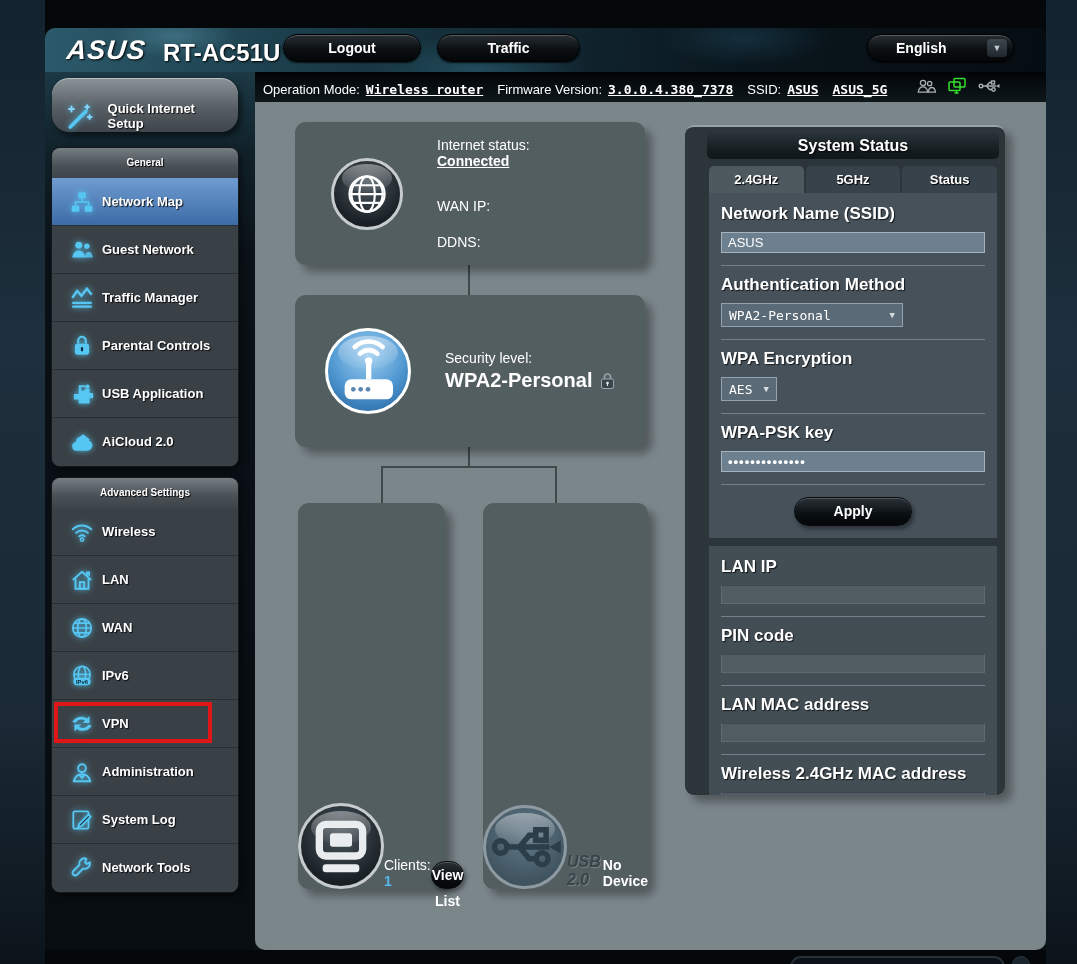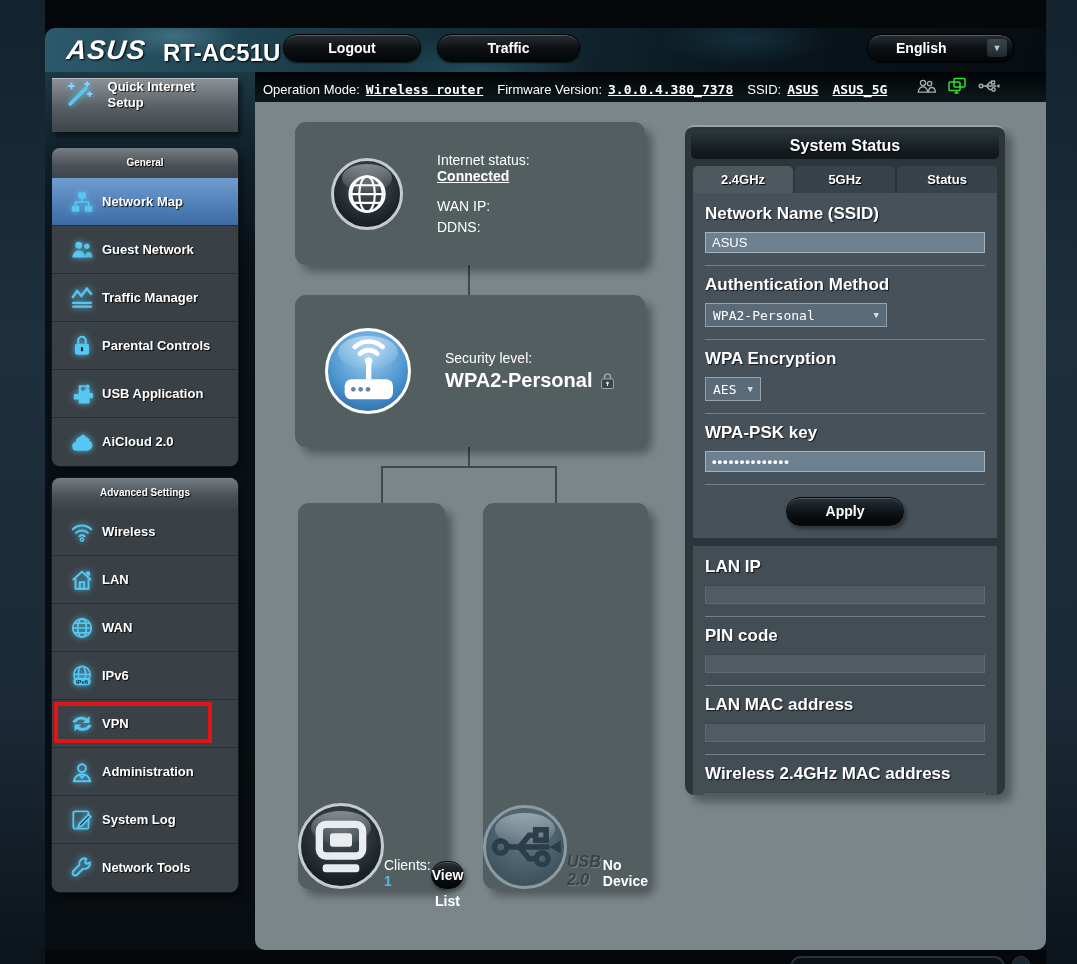--- a/index.html
+++ b/index.html
@@ -40,23 +40,23 @@
   .infobar .lead { margin-left:218px; }
   .ib-label { margin-right:6px; white-space:nowrap; }
   .ib-value { font-family:"DejaVu Sans Mono", monospace; font-weight:bold; text-decoration:underline;
       margin-right:14px; white-space:nowrap; cursor:pointer; }
   .ib-icons { position:absolute; right:46px; top:5px; display:flex; gap:11px; align-items:center; }
   .ib-icons svg { display:block; }
 
   
   .sidebar { position:absolute; left:0; top:44px; width:210px; height:878px;
       background:linear-gradient(180deg,#1c3945 0px,#11212a 80px,#0a1117 190px,#080d11 100%); }
-  .qis-btn { position:absolute; left:7px; top:6px; width:186px; height:54px; border-radius:0;
+  .qis-btn { position:absolute; left:7px; top:6px; width:186px; height:54px; border-radius:17px;
       background:linear-gradient(180deg,#8a9197,#565d63 55%,#3e454b); border-top:1px solid #b9bec2;
-      box-shadow:3px 4px 6px rgba(0,0,0,.55); display:flex; align-items:flex-start; gap:9px; padding:0 8px; cursor:pointer; }
+      box-shadow:3px 4px 6px rgba(0,0,0,.55); display:flex; align-items:flex-end; gap:9px; padding:0 8px; cursor:pointer; }
   .qis-btn .nav-label { font-size:13px; }
   .nav-group { position:absolute; left:7px; width:186px; border-radius:8px; overflow:hidden;
       background:#3b4247; box-shadow:0 0 0 1px #14191c, 3px 4px 7px rgba(0,0,0,.5); }
   .group-general { top:76px; }
   .group-advanced { top:406px; }
   .nav-header { height:30px; line-height:30px; text-align:center; color:#fff; font-size:10px; font-weight:bold;
       text-shadow:1px 1px 1px #000; background:linear-gradient(180deg,#767d83,#4a5156 60%,#3e454a); }
   .nav-item { height:48px; display:flex; align-items:center; padding:0 6px 0 10px;
       border-bottom:1px solid #282e33; background:#3a4146; cursor:pointer; position:relative; }
   .nav-item:last-child { border-bottom:none; }
@@ -79,38 +79,38 @@
   .orb { border-radius:50%; position:relative; overflow:hidden; flex-shrink:0; }
   .orb::before { content:""; position:absolute; left:12%; top:6%; width:76%; height:42%;
       border-radius:50%; background:linear-gradient(180deg,rgba(255,255,255,.4),rgba(255,255,255,.04)); }
   .orb-dark { border:3px solid #c6cbce; background:radial-gradient(circle at 50% 35%,#4a555d,#1b2227 70%,#11171b); }
   .orb-blue { border:3px solid #fff; background:radial-gradient(circle at 50% 30%,#9ccdf0,#4f97d0 55%,#1f5d9a); }
   .orb-muted { border:3px solid #8d9aa1; background:radial-gradient(circle at 50% 35%,#627887,#3e535e 75%,#35474f); }
   .orb svg { position:relative; z-index:1; }
 
   .card-text { margin-left:34px; color:#fff; font-size:14px; }
   .card-text .status-link { font-weight:bold; text-decoration:underline; cursor:pointer; display:inline-block; margin-bottom:9px; }
-  .card-text .sub { margin-top:5px; }
+  .card-text .sub { margin-top:20px; }
   .sec-title { font-size:14px; margin-bottom:3px; }
   .sec-value { font-size:20px; font-weight:bold; display:flex; align-items:center; gap:8px; }
 
   .card-col { display:flex; flex-direction:row; align-items:flex-end; }
   .clients-line { margin-top:24px; color:#fff; font-size:14px; }
   .clients-count { color:#57b6e8; font-weight:bold; cursor:pointer; }
   .viewlist-btn { margin-top:13px; width:118px; height:28px; border-radius:14px; border:1px solid #0a0e11;
       background:linear-gradient(180deg,#2a3136,#0a0f12 60%,#040608);
       box-shadow:inset 0 1px 0 rgba(255,255,255,.2), 2px 3px 4px rgba(0,0,0,.4);
       color:#fff; font-size:14px; font-weight:bold; text-align:center; line-height:26px; cursor:pointer; }
   .usb-title { margin-top:18px; font-size:16px; font-weight:bold; font-style:italic; color:#39444a;
       text-shadow:1px 1px 1px rgba(255,255,255,.22); }
   .usb-status { margin-top:8px; color:#fff; font-size:14px; font-weight:bold; }
 
   
   .panel { position:absolute; left:430px; top:23px; width:320px; height:670px; background:#2b353a;
-      border-radius:9px; border-top:2px solid #97a1a6; box-shadow:7px 7px 9px rgba(0,0,0,.33); overflow:hidden; }
+      border-radius:9px; border-top:2px solid #97a1a6; box-shadow:7px 7px 9px rgba(0,0,0,.33); overflow:hidden;padding-left:16px; }
   .panel-header { margin:5px 6px 0 6px; height:27px; border-radius:5px;
       background:linear-gradient(180deg,#2a343a,#141c20 70%,#10171b);
       color:#fff; font-size:16px; font-weight:bold; text-align:center; line-height:27px; text-shadow:1px 1px 2px #000; }
   .tabs { display:flex; gap:2px; margin:7px 8px 0 8px; }
   .tab { flex:1; height:27px; line-height:27px; text-align:center; color:#fff; font-size:13px; font-weight:bold;
       background:#37424a; border-radius:5px 5px 0 0; cursor:pointer; text-shadow:1px 1px 1px #000; }
   .tab.active { background:#4d585f; }
   .form1 { margin:0 8px; background:#46515a; padding:2px 12px 10px 12px; }
   .form2 { margin:8px 8px 0 8px; background:#424d54; padding:2px 12px 12px 12px; }
   .fgroup { padding:9px 0 12px 0; border-bottom:1px solid #72808a; }

